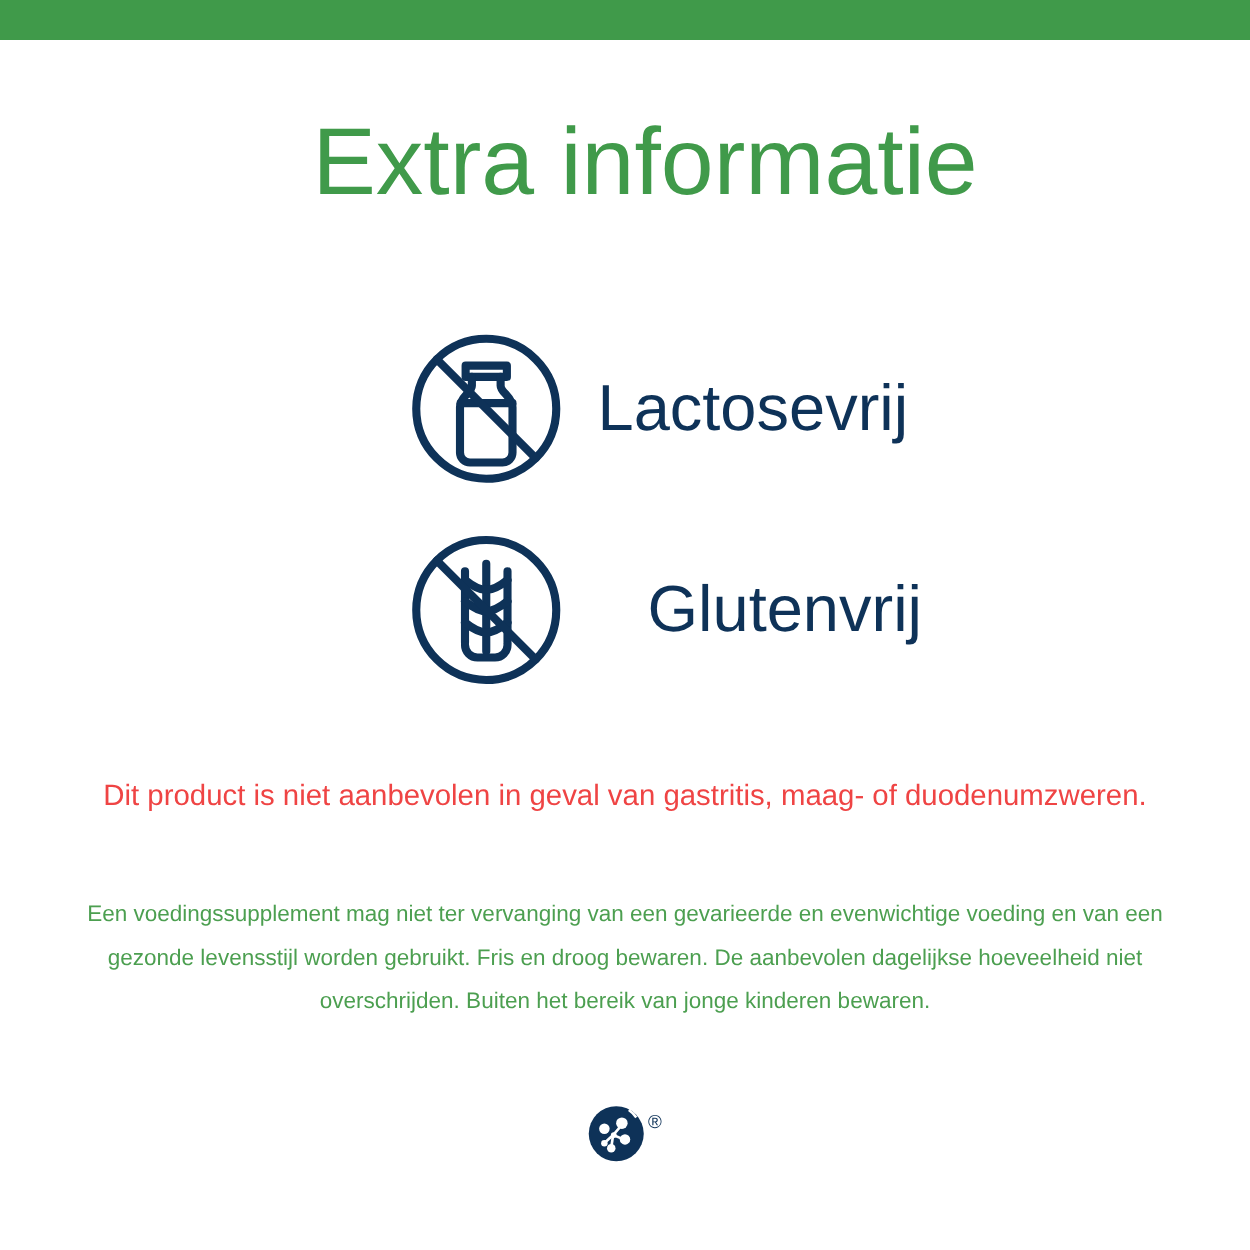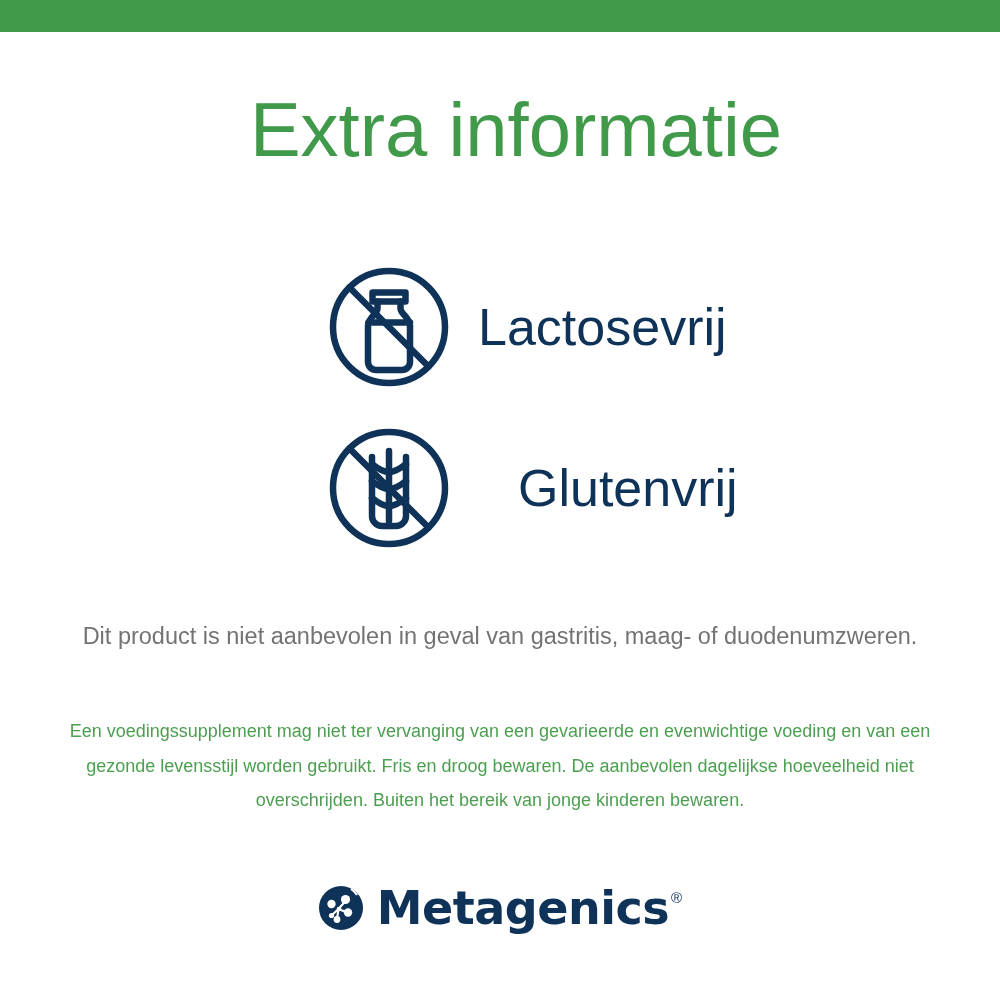--- a/index.html
+++ b/index.html
@@ -72,21 +72,21 @@
     line-height: 58px;
     font-weight: 400;
     white-space: nowrap;
   }
   .note-navy {
     position: absolute;
     left: 30px;
     top: 619px;
     width: 940px;
     text-align: center;
-    color: #737373;
+    color: #ef4444;
     font-size: 23.5px;
     line-height: 34px;
     font-weight: 400;
   }
   .note-green {
     position: absolute;
     left: 60px;
     top: 714px;
     width: 880px;
     text-align: center;
@@ -186,17 +186,16 @@
       <g fill="#FFFFFF">
         <circle cx="13.5" cy="19" r="4.2"></circle>
         <circle cx="27.5" cy="14.5" r="4.6"></circle>
         <circle cx="30" cy="27.5" r="4.2"></circle>
         <circle cx="19" cy="34.5" r="3.4"></circle>
         <circle cx="13.5" cy="30.5" r="2.6"></circle>
         <circle cx="21" cy="24" r="2.3"></circle>
       </g>
       <path d="M33 4 a22 22 0 0 1 6 6" stroke="#FFFFFF" stroke-width="2" fill="none"></path>
     </svg>
-    <div class="logo-text">Metagenics</div>
     <div class="logo-reg">®</div>
   </div>
 
 </div>
 
 </body></html>

